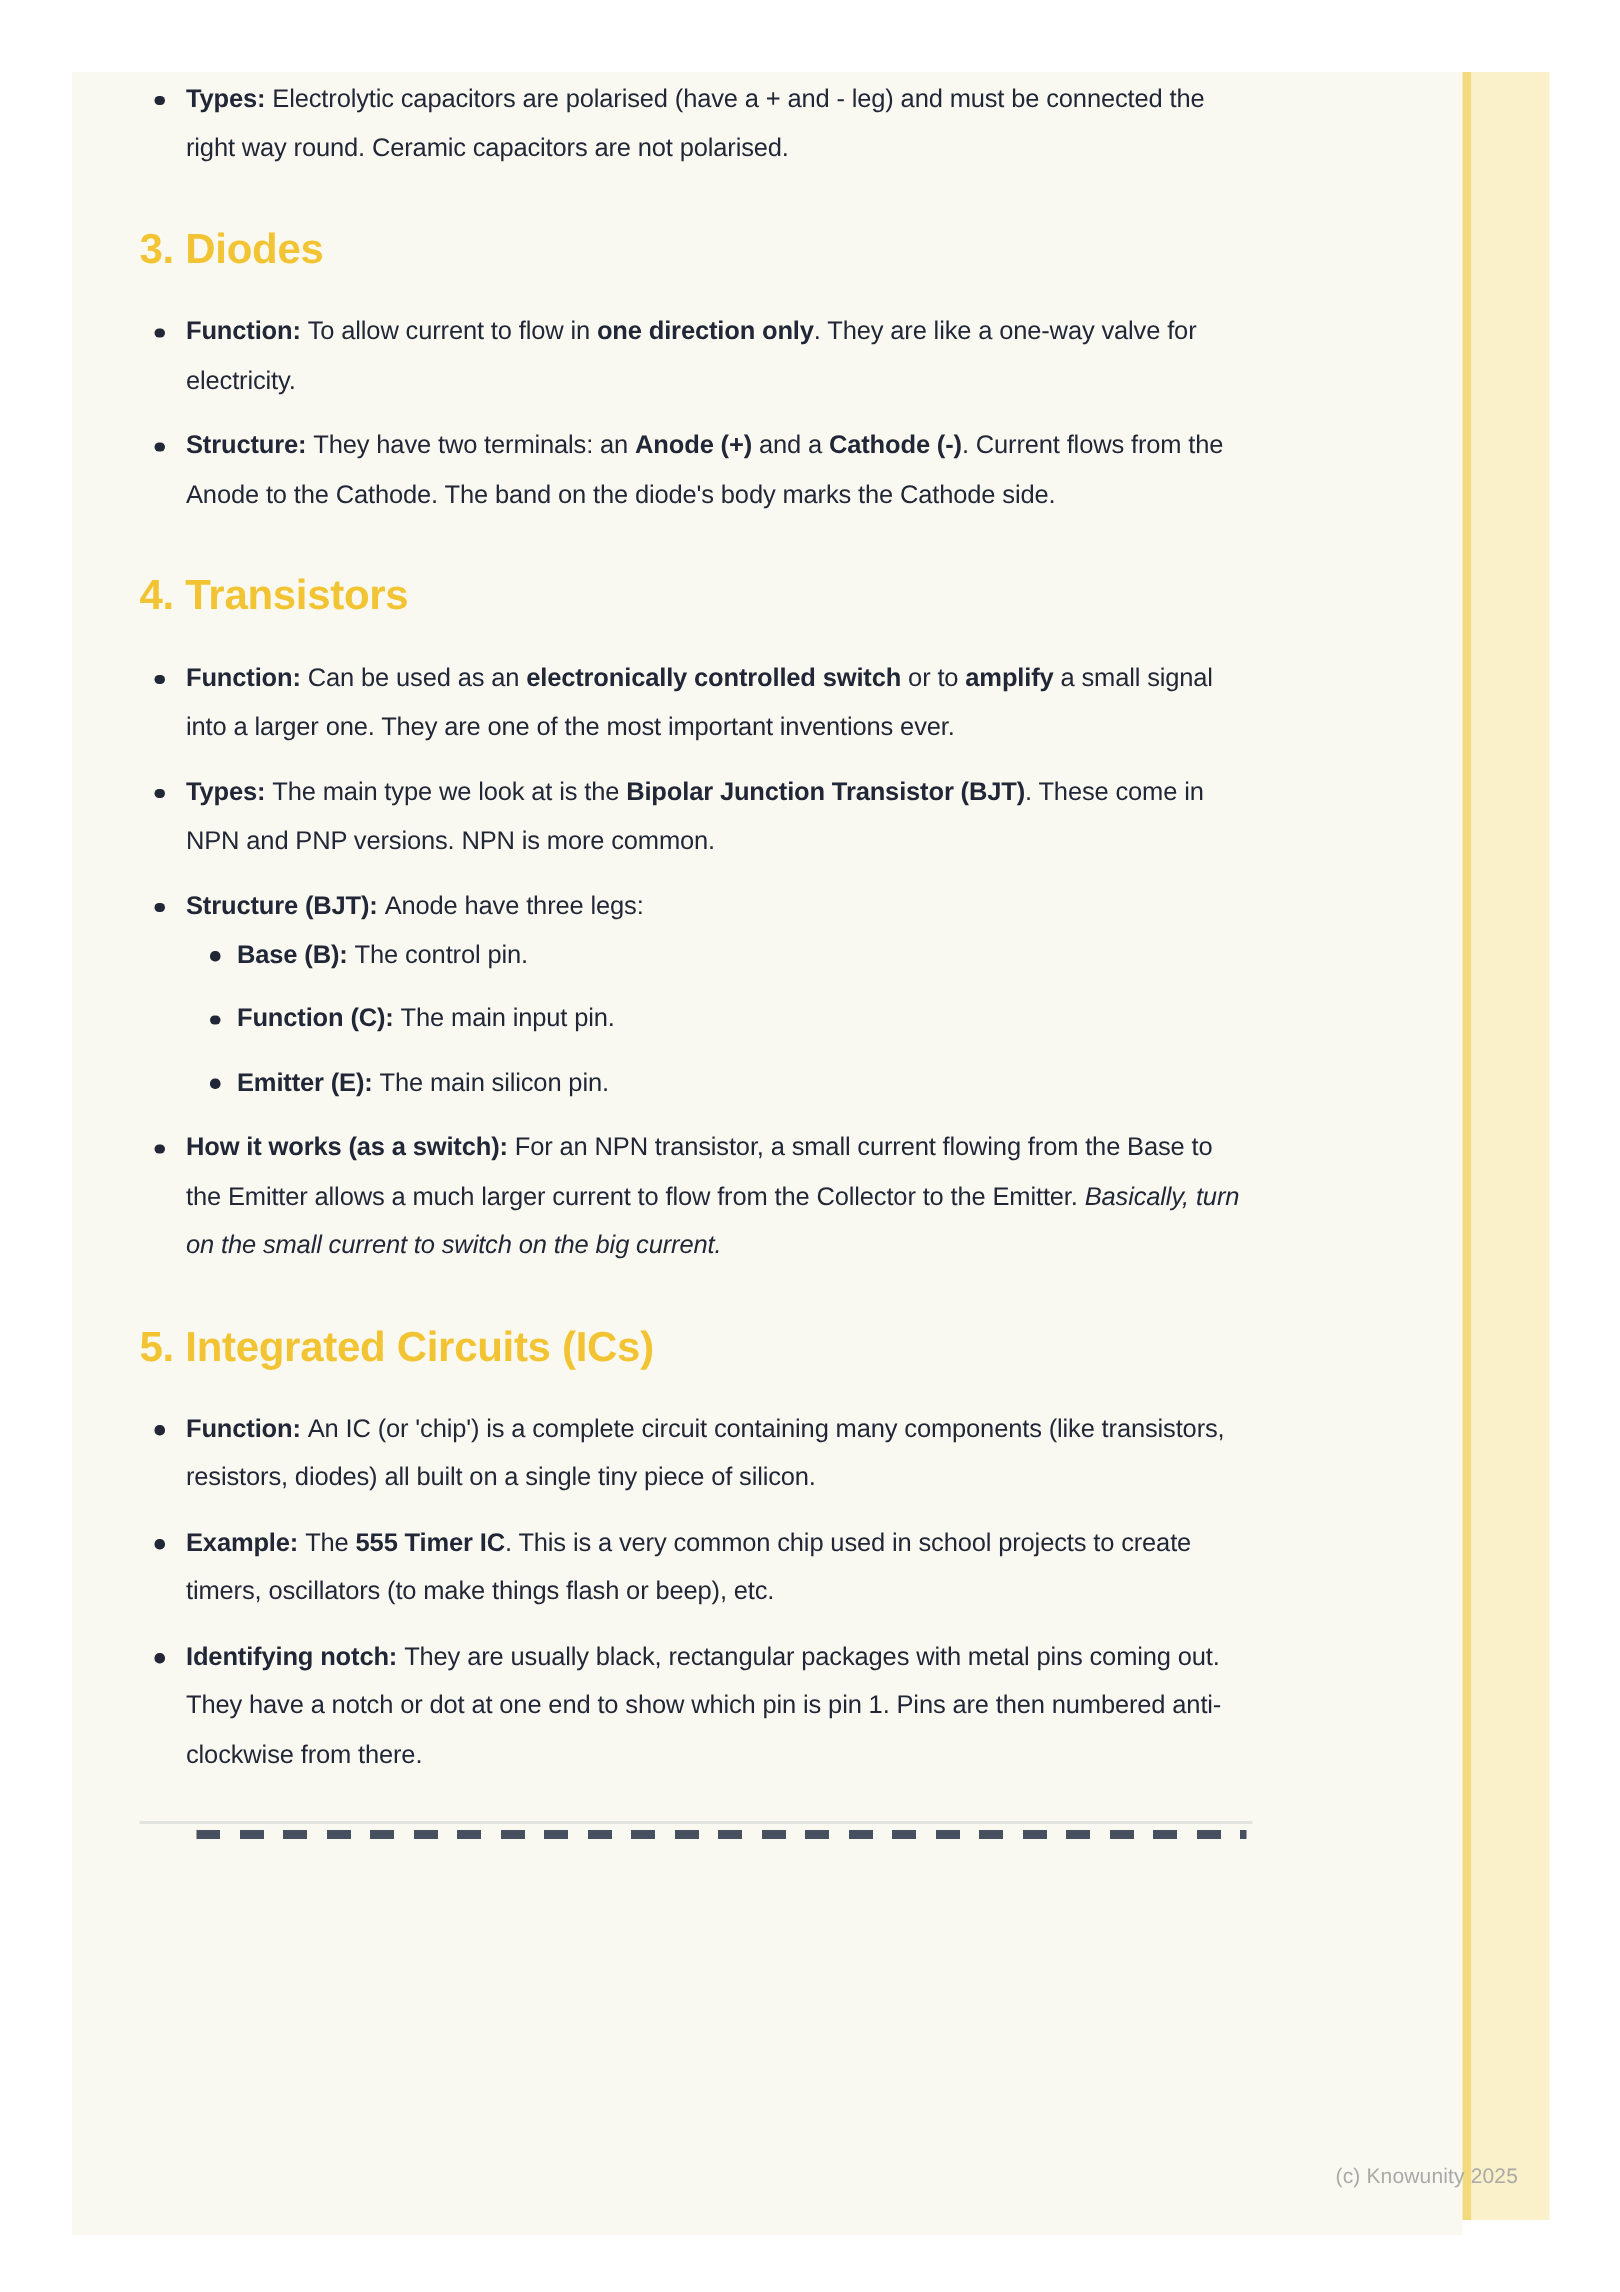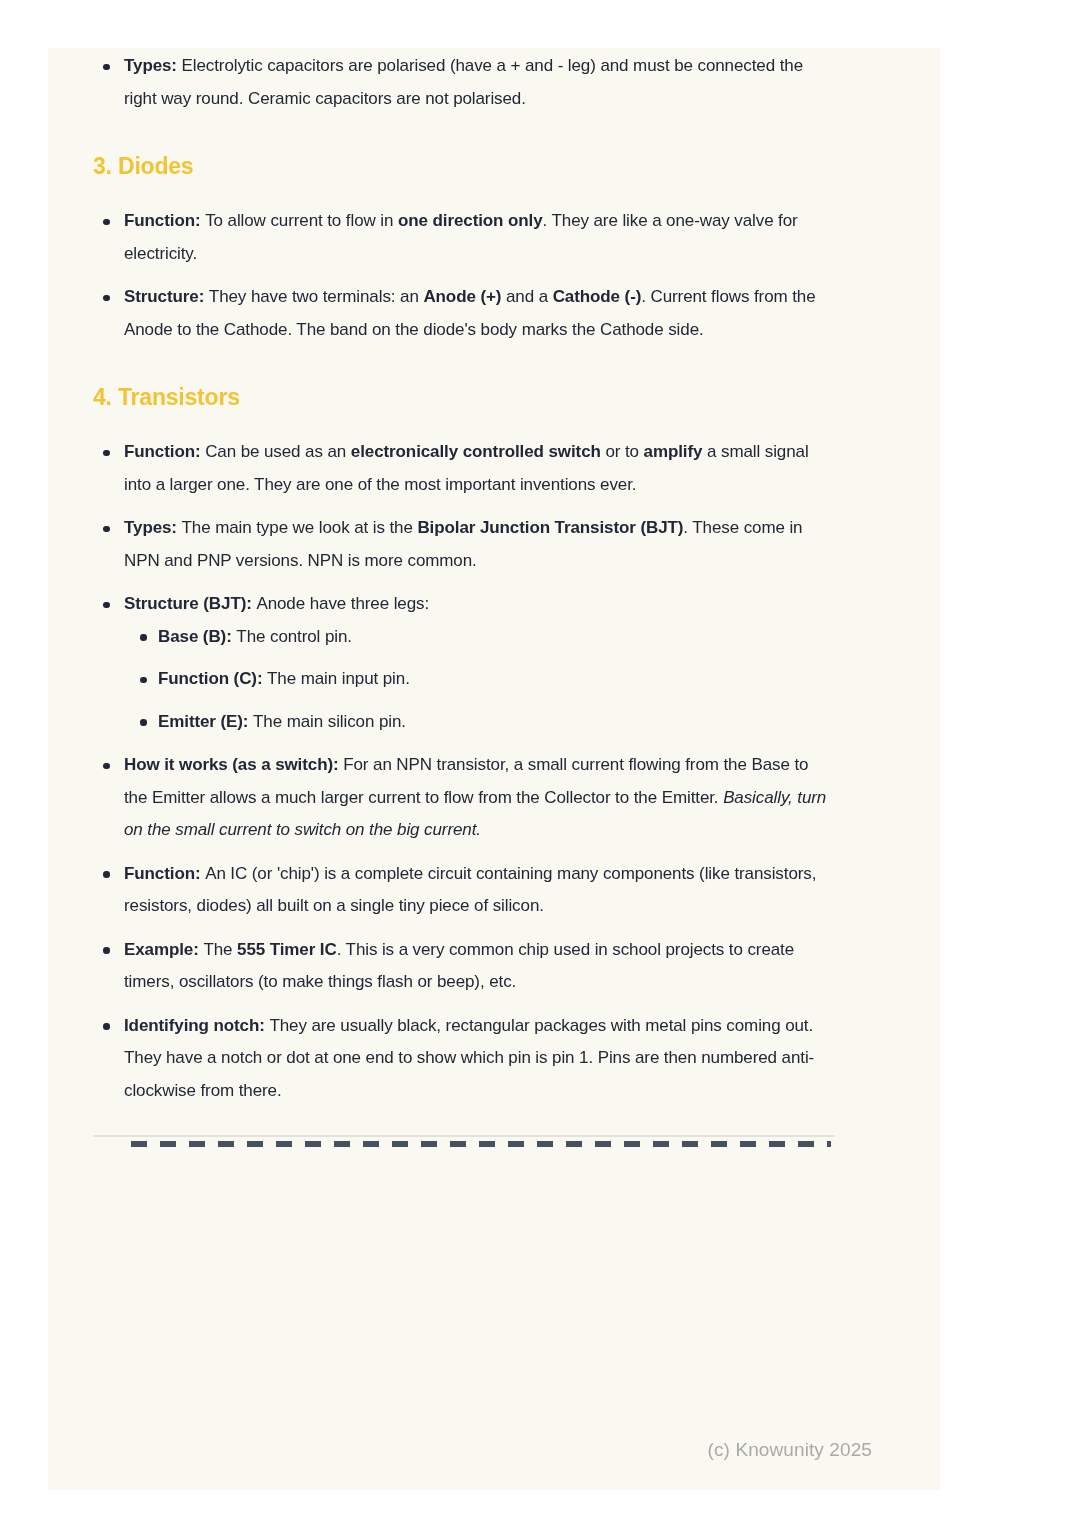--- a/index.html
+++ b/index.html
@@ -8,28 +8,28 @@
     --side-band:#faf0c9;
     --heading:#f2c434;
     --text:#212737;
     --watermark:#a9a9a7;
     --divider:#e2e2e0;
     --dash:#46505f;
   }
   *{margin:0;padding:0;box-sizing:border-box;}
   html,body{background:#ffffff;}
   body{font-family:"Liberation Sans","DejaVu Sans",sans-serif;color:var(--text);}
-  .canvas{position:relative;width:940px;height:1528px;background:#ffffff;overflow:hidden;padding-left:20px;}
+  .canvas{position:relative;width:1080px;height:1528px;background:#ffffff;overflow:hidden;padding-left:20px;}
   .page{position:absolute;left:48px;top:48px;display:flex;align-items:flex-start;}
   .page-main{width:927px;min-height:1442px;background:var(--page-bg);}
   .accent-line{width:6px;height:1432px;background:var(--accent-line);}
   .side-band{width:52px;height:1432px;background:var(--side-band);}
   .content{padding:2px 140px 6px 45px;}
   .sec-heading{
-    font-size:23px;line-height:30px;font-weight:700;color:var(--heading);
+    font-size:28px;line-height:30px;font-weight:700;color:var(--heading);
     letter-spacing:-0.2px;margin:36px 0 24px 0;
   }
   .blist{list-style:none;margin:0;}
   .blist > li{
     position:relative;padding-left:31px;margin-bottom:11px;
     font-size:17px;line-height:32.5px;letter-spacing:-0.1px;
   }
   .blist > li::before{
     content:"";position:absolute;left:10px;top:13.5px;width:6.5px;height:6.5px;
     border-radius:50%;background:var(--text);
@@ -40,21 +40,21 @@
   .blist.sub > li:last-child{margin-bottom:0;}
   .b{font-weight:700;}
   .i{font-style:italic;}
   .divider{height:2px;background:var(--divider);margin-top:28px;}
   .dashes{
     height:6px;margin:4px 0 0 38px;width:700px;
     background:repeating-linear-gradient(90deg,var(--dash) 0 16px,transparent 16px 29px);
   }
   .watermark{
     position:absolute;top:1441px;right:68px;
-    font-size:19px;line-height:18px;color:var(--watermark);letter-spacing:0.1px;
+    font-size:14px;line-height:18px;color:var(--watermark);letter-spacing:0.1px;
   }
 </style>
 </head>
 <body>
 
 <div class="canvas">
   <div class="page">
     <div class="page-main">
       <div class="content">
         <div>
@@ -70,20 +70,21 @@
             <ul class="blist">
               <li><span class="b">Function: </span><span>Can be used as an </span><span class="b">electronically controlled switch</span><span> or to </span><span class="b">amplify</span><span> a small signal into a larger one. They are one of the most important inventions ever.</span></li>
               <li><span class="b">Types: </span><span>The main type we look at is the </span><span class="b">Bipolar Junction Transistor (BJT)</span><span>. These come in NPN and PNP versions. NPN is more common.</span></li>
               <li><span class="b">Structure (BJT): </span><span>Anode have three legs:</span><ul class="blist sub">
                   <li><span class="b">Base (B): </span><span>The control pin.</span></li>
                   <li><span class="b">Function (C): </span><span>The main input pin.</span></li>
                   <li><span class="b">Emitter (E): </span><span>The main silicon pin.</span></li>
                 </ul></li>
               <li><span class="b">How it works (as a switch): </span><span>For an NPN transistor, a small current flowing from the Base to the Emitter allows a much larger current to flow from the Collector to the Emitter. </span><span class="i">Basically, turn on the small current to switch on the big current.</span></li>
             </ul>
+            <h2 class="sec-heading">5. Integrated Circuits (ICs)</h2>
             <ul class="blist">
               <li><span class="b">Function: </span><span>An IC (or 'chip') is a complete circuit containing many components (like transistors, resistors, diodes) all built on a single tiny piece of silicon.</span></li>
               <li><span class="b">Example: </span><span>The </span><span class="b">555 Timer IC</span><span>. This is a very common chip used in school projects to create timers, oscillators (to make things flash or beep), etc.</span></li>
               <li><span class="b">Identifying notch: </span><span>They are usually black, rectangular packages with metal pins coming out. They have a notch or dot at one end to show which pin is pin 1. Pins are then numbered anti-clockwise from there.</span></li>
             </ul>
           </div>
         <div class="divider"></div>
         <div class="dashes"></div>
       </div>
     </div>

